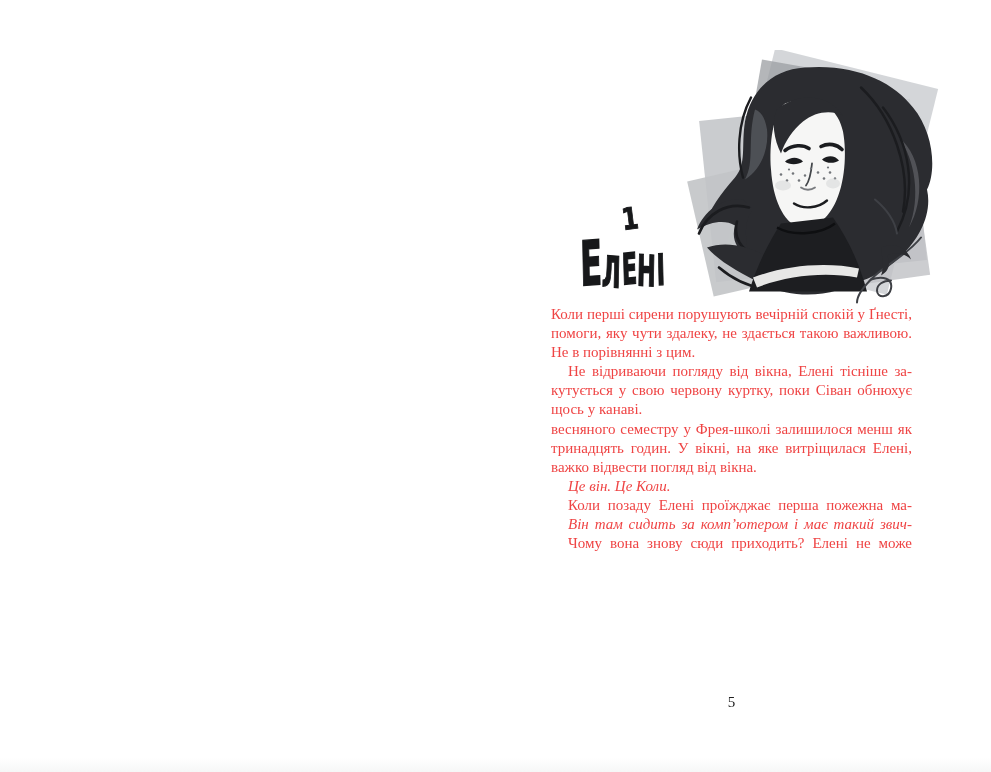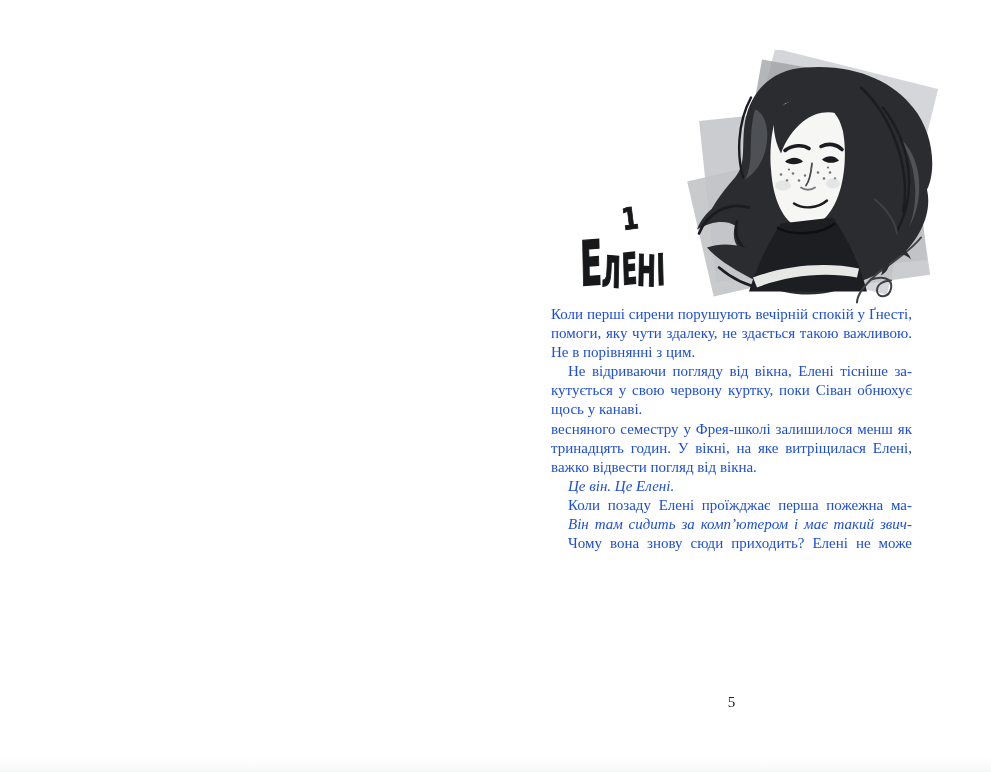--- a/index.html
+++ b/index.html
@@ -36,21 +36,21 @@
   .chapter-title span{display:inline-block;}
   .chapter-title span:nth-child(1){transform:rotate(-2deg);}
   .chapter-title span:nth-child(2){transform:rotate(2.5deg) translateY(2px);}
   .chapter-title span:nth-child(3){transform:rotate(-3deg) translateY(-1px);}
   .chapter-title span:nth-child(4){transform:rotate(2deg) translateY(1px);}
   .chapter-title span:nth-child(5){transform:rotate(-2.5deg);}
 
   
   .body-text{
     position:absolute;left:551px;top:305px;width:361px;
-    font-size:15px;line-height:19.1px;color:#1d4ed8;
+    font-size:15px;line-height:19.1px;color:#ef4444;
   }
   .line{text-align:justify;text-align-last:left;}
   .line.jl{text-align-last:justify;}
   .line.indent{text-indent:17px;}
   .line.italic{font-style:italic;}
 
   .page-number{
     position:absolute;left:551px;top:694px;width:361px;
     text-align:center;font-size:15px;color:#202020;
   }
@@ -152,21 +152,21 @@
   <div class="body-text" id="body-text">
       <div class="line jl">Коли перші сирени порушують вечірній спокій у Ґнесті,</div>
       <div class="line jl">помоги, яку чути здалеку, не здається такою важливою.</div>
       <div class="line">Не в порівнянні з цим.</div>
       <div class="line indent jl">Не відриваючи погляду від вікна, Елені тісніше за-</div>
       <div class="line jl">кутується у свою червону куртку, поки Сіван обнюхує</div>
       <div class="line">щось у канаві.</div>
       <div class="line jl">весняного семестру у Фрея-школі залишилося менш як</div>
       <div class="line jl">тринадцять годин. У вікні, на яке витріщилася Елені,</div>
       <div class="line">важко відвести погляд від вікна.</div>
-      <div class="line italic indent">Це він. Це Елені.</div>
+      <div class="line italic indent">Це він. Це Коли.</div>
       <div class="line indent jl">Коли позаду Елені проїжджає перша пожежна ма-</div>
       <div class="line italic indent jl">Він там сидить за комп’ютером і має такий звич-</div>
       <div class="line indent jl">Чому вона знову сюди приходить? Елені не може</div>
     </div>
 
   <div class="page-number">5</div>
 
   <div class="bottom-strip"></div>
 </div>
 

